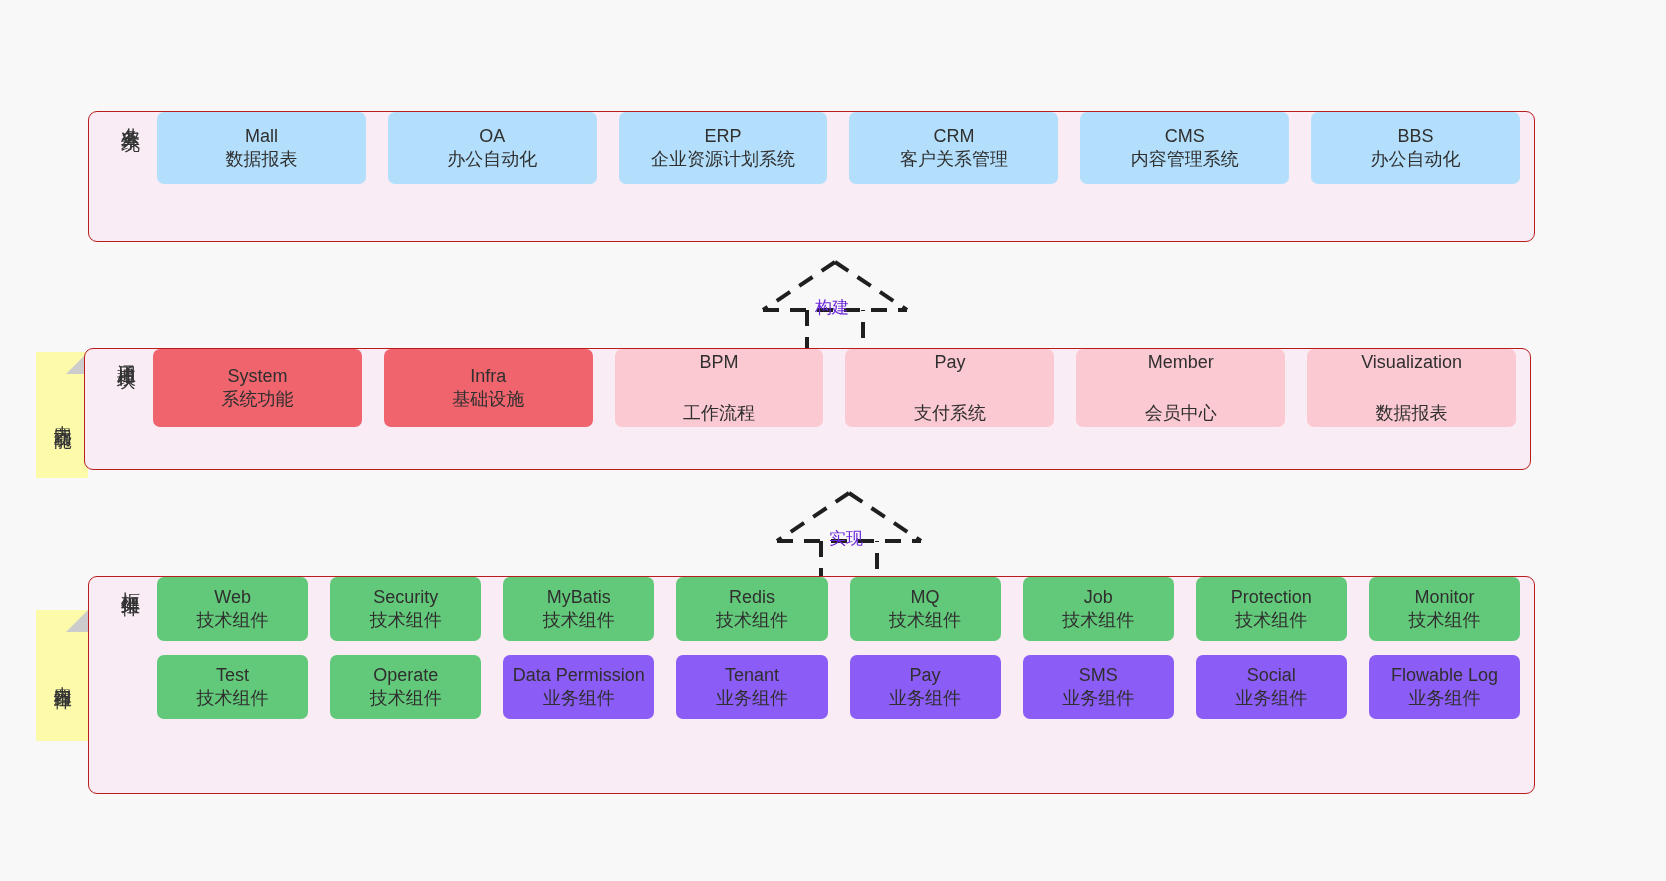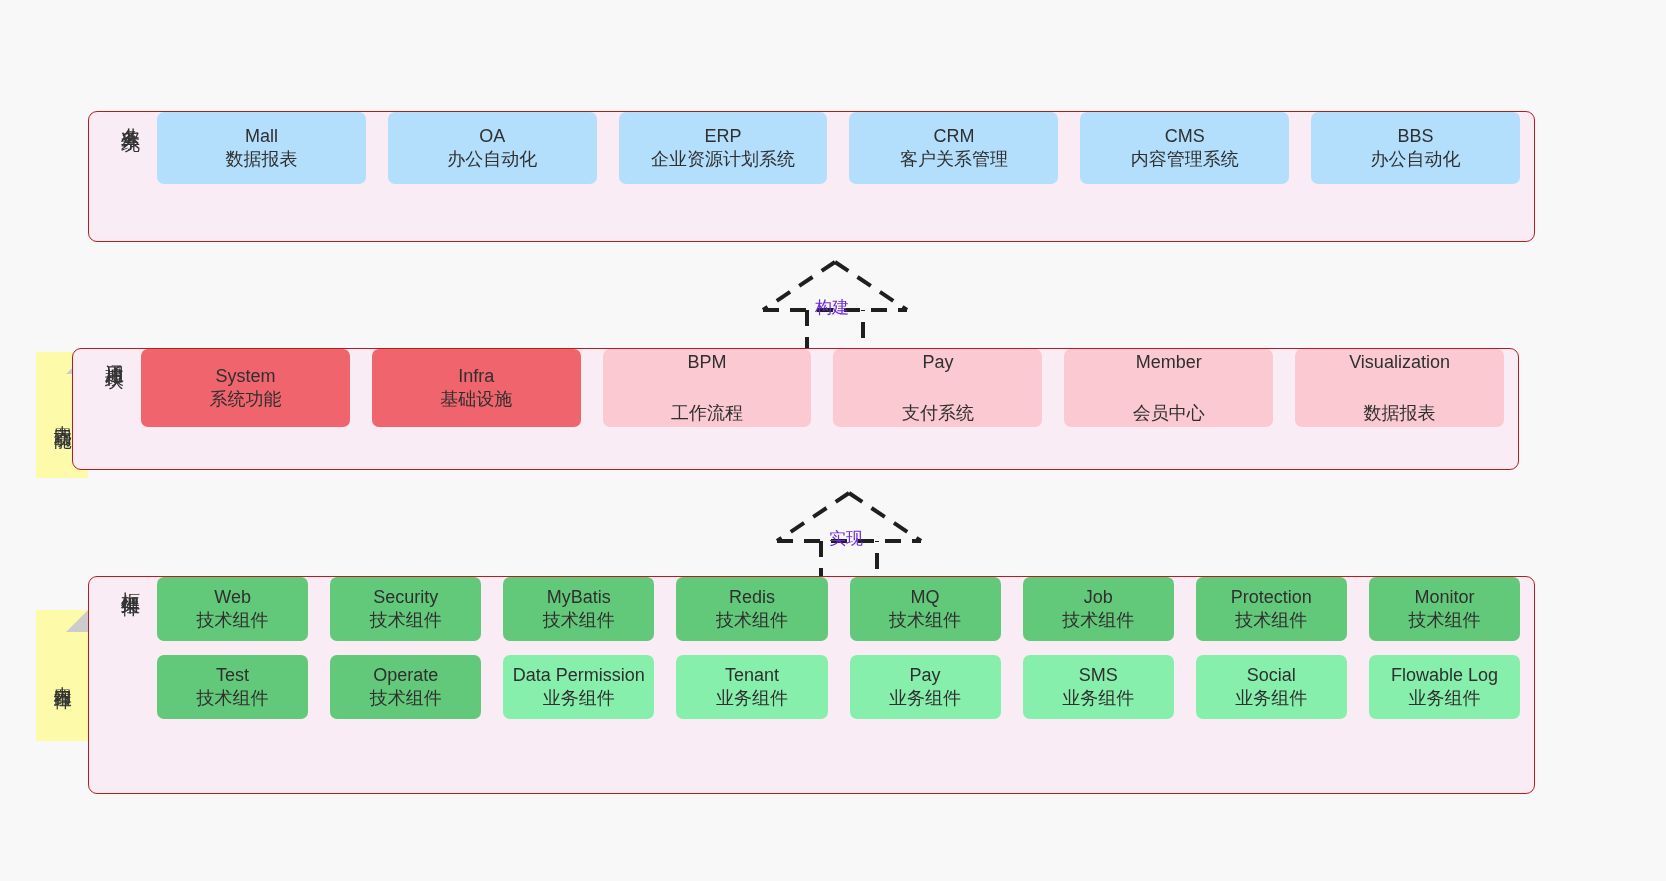--- a/index.html
+++ b/index.html
@@ -69,32 +69,32 @@
     padding: 4px 6px;
     box-sizing: border-box;
   }
   .cell .en { display: block; }
   .cell .cn { display: block; }
 
   
   #layer-business { left: 88px; top: 111px; width: 1447px; height: 131px; }
   #layer-business .row { height: 72px; }
 
-  #layer-common { left: 72px; top: 348px; width: 1447px; height: 122px; }
+  #layer-common { left: 84px; top: 348px; width: 1447px; height: 122px; }
   #layer-common .row { height: 78px; }
 
   #layer-framework { left: 88px; top: 576px; width: 1447px; height: 218px; }
   #layer-framework .row { height: 64px; }
 
   
   .c-blue       { background: #b3dffc; }
   .c-red        { background: #f0646d; }
   .c-pink       { background: #fbc9d1; gap: 28px; }
   .c-green      { background: #63c97a; }
-  .c-lightgreen { background: #86efac; }
+  .c-lightgreen { background: #8b5cf6; }
 
   
   .note {
     position: absolute;
     width: 52px;
     background: #fdfbaa;
     display: flex;
     align-items: center;
     justify-content: center;
     font-size: 18px;

